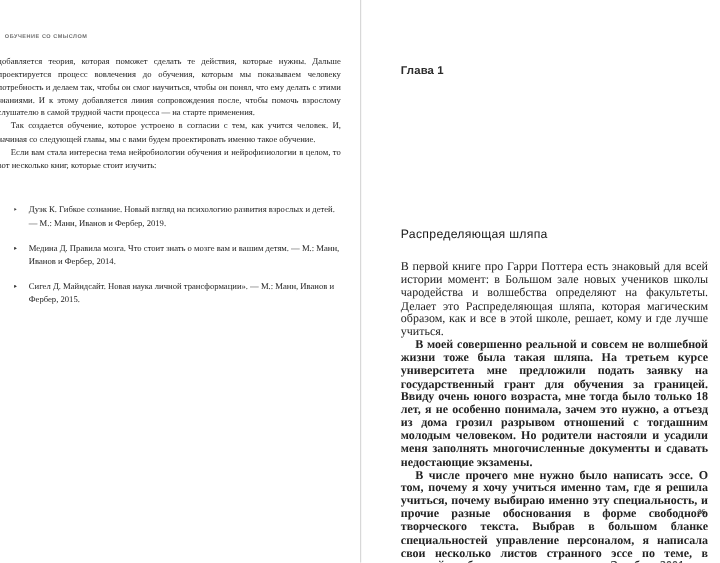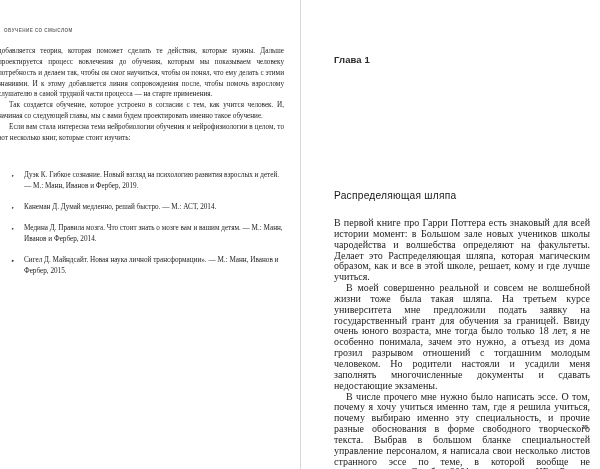--- a/index.html
+++ b/index.html
@@ -158,20 +158,21 @@
     font-size: 10px;
     line-height: 10.85px;
     text-align: justify;
     color: #232323;
   }
   .right-body p {
     margin: 0;
   }
   .right-body p.indent {
     text-indent: 12px;
+    font-weight: bold;
   }
 
   .page-number {
     position: absolute;
     right: 12px;
     top: 424px;
     font-family: "Liberation Sans", "DejaVu Sans", sans-serif;
     font-size: 5.6px;
     font-weight: 600;
     color: #444444;
@@ -194,21 +195,20 @@
 
     <div class="booklist">
 
       <div class="entry">
         <span class="bullet">‣</span>
         <span>Дуэк К. Гибкое сознание. Новый взгляд на психологию развития взрослых и детей. — М.: Манн, Иванов и Фербер, 2019.</span>
       </div>
 
       <div class="entry">
         <span class="bullet">‣</span>
-        <span>Канеман Д. Думай медленно, решай быстро. — М.: АСТ, 2014.</span>
       </div>
 
       <div class="entry">
         <span class="bullet">‣</span>
         <span>Медина Д. Правила мозга. Что стоит знать о мозге вам и вашим детям. — М.: Манн, Иванов и Фербер, 2014.</span>
       </div>
 
       <div class="entry">
         <span class="bullet">‣</span>
       </div>

